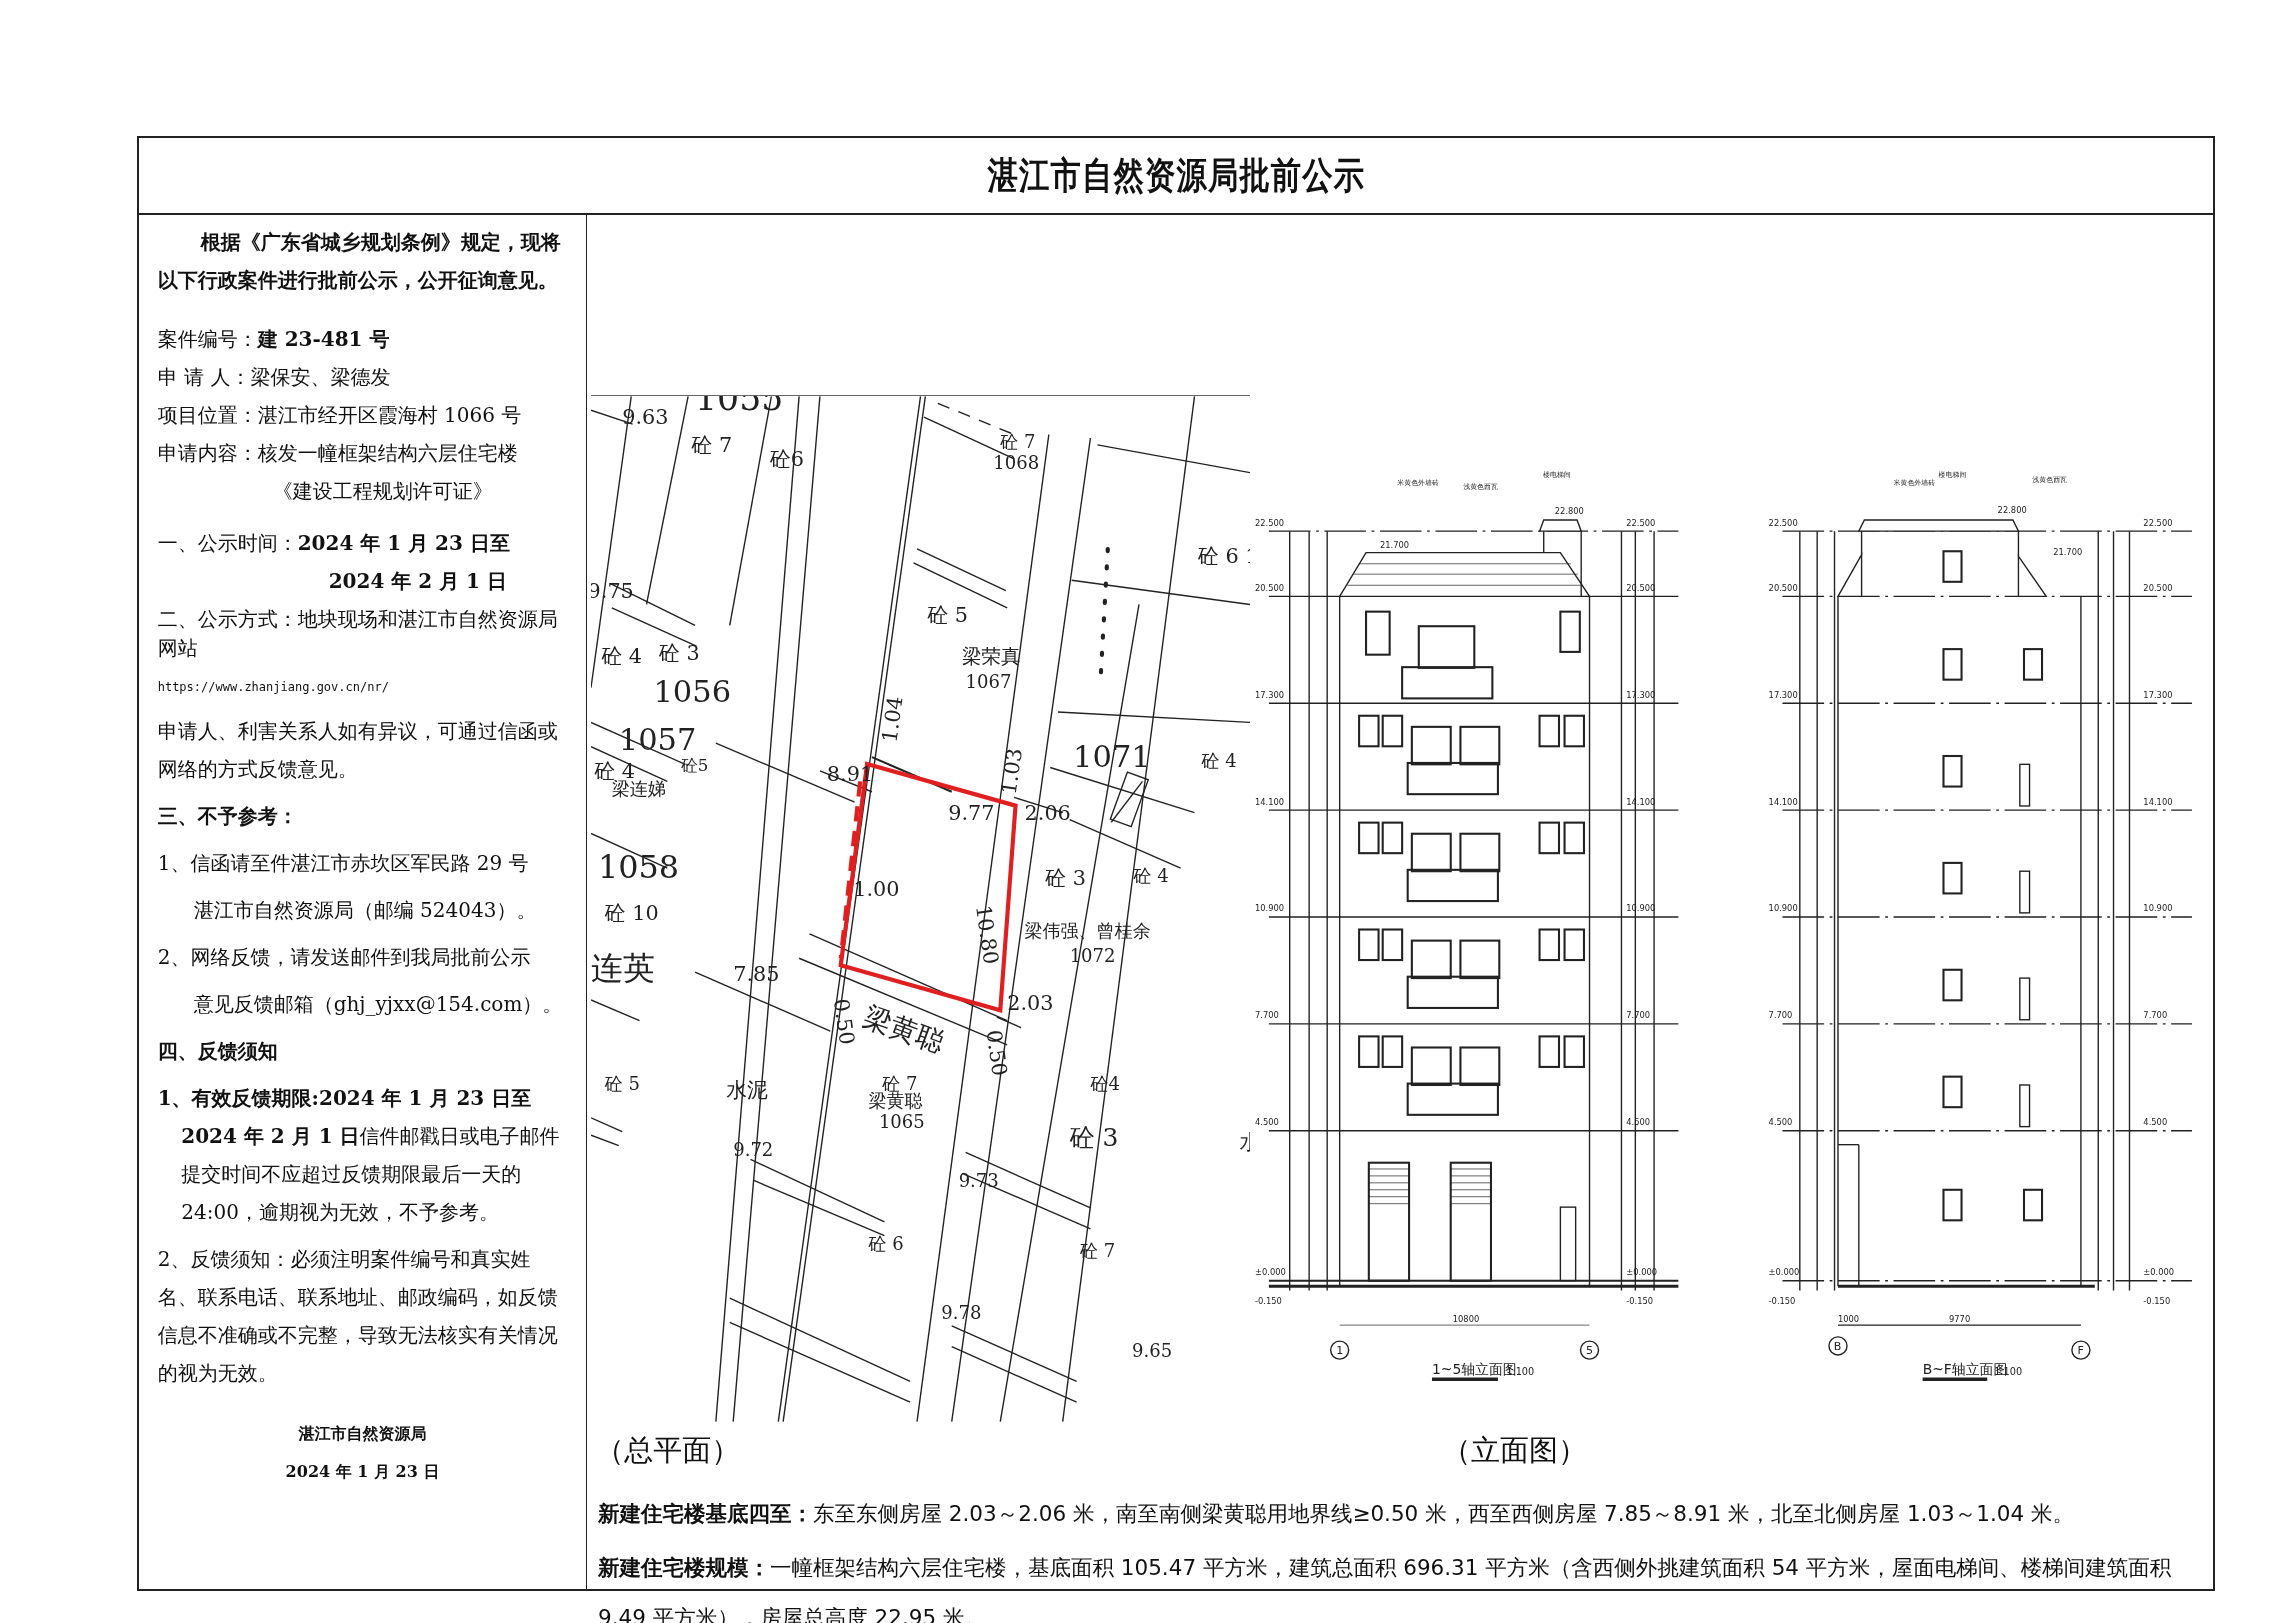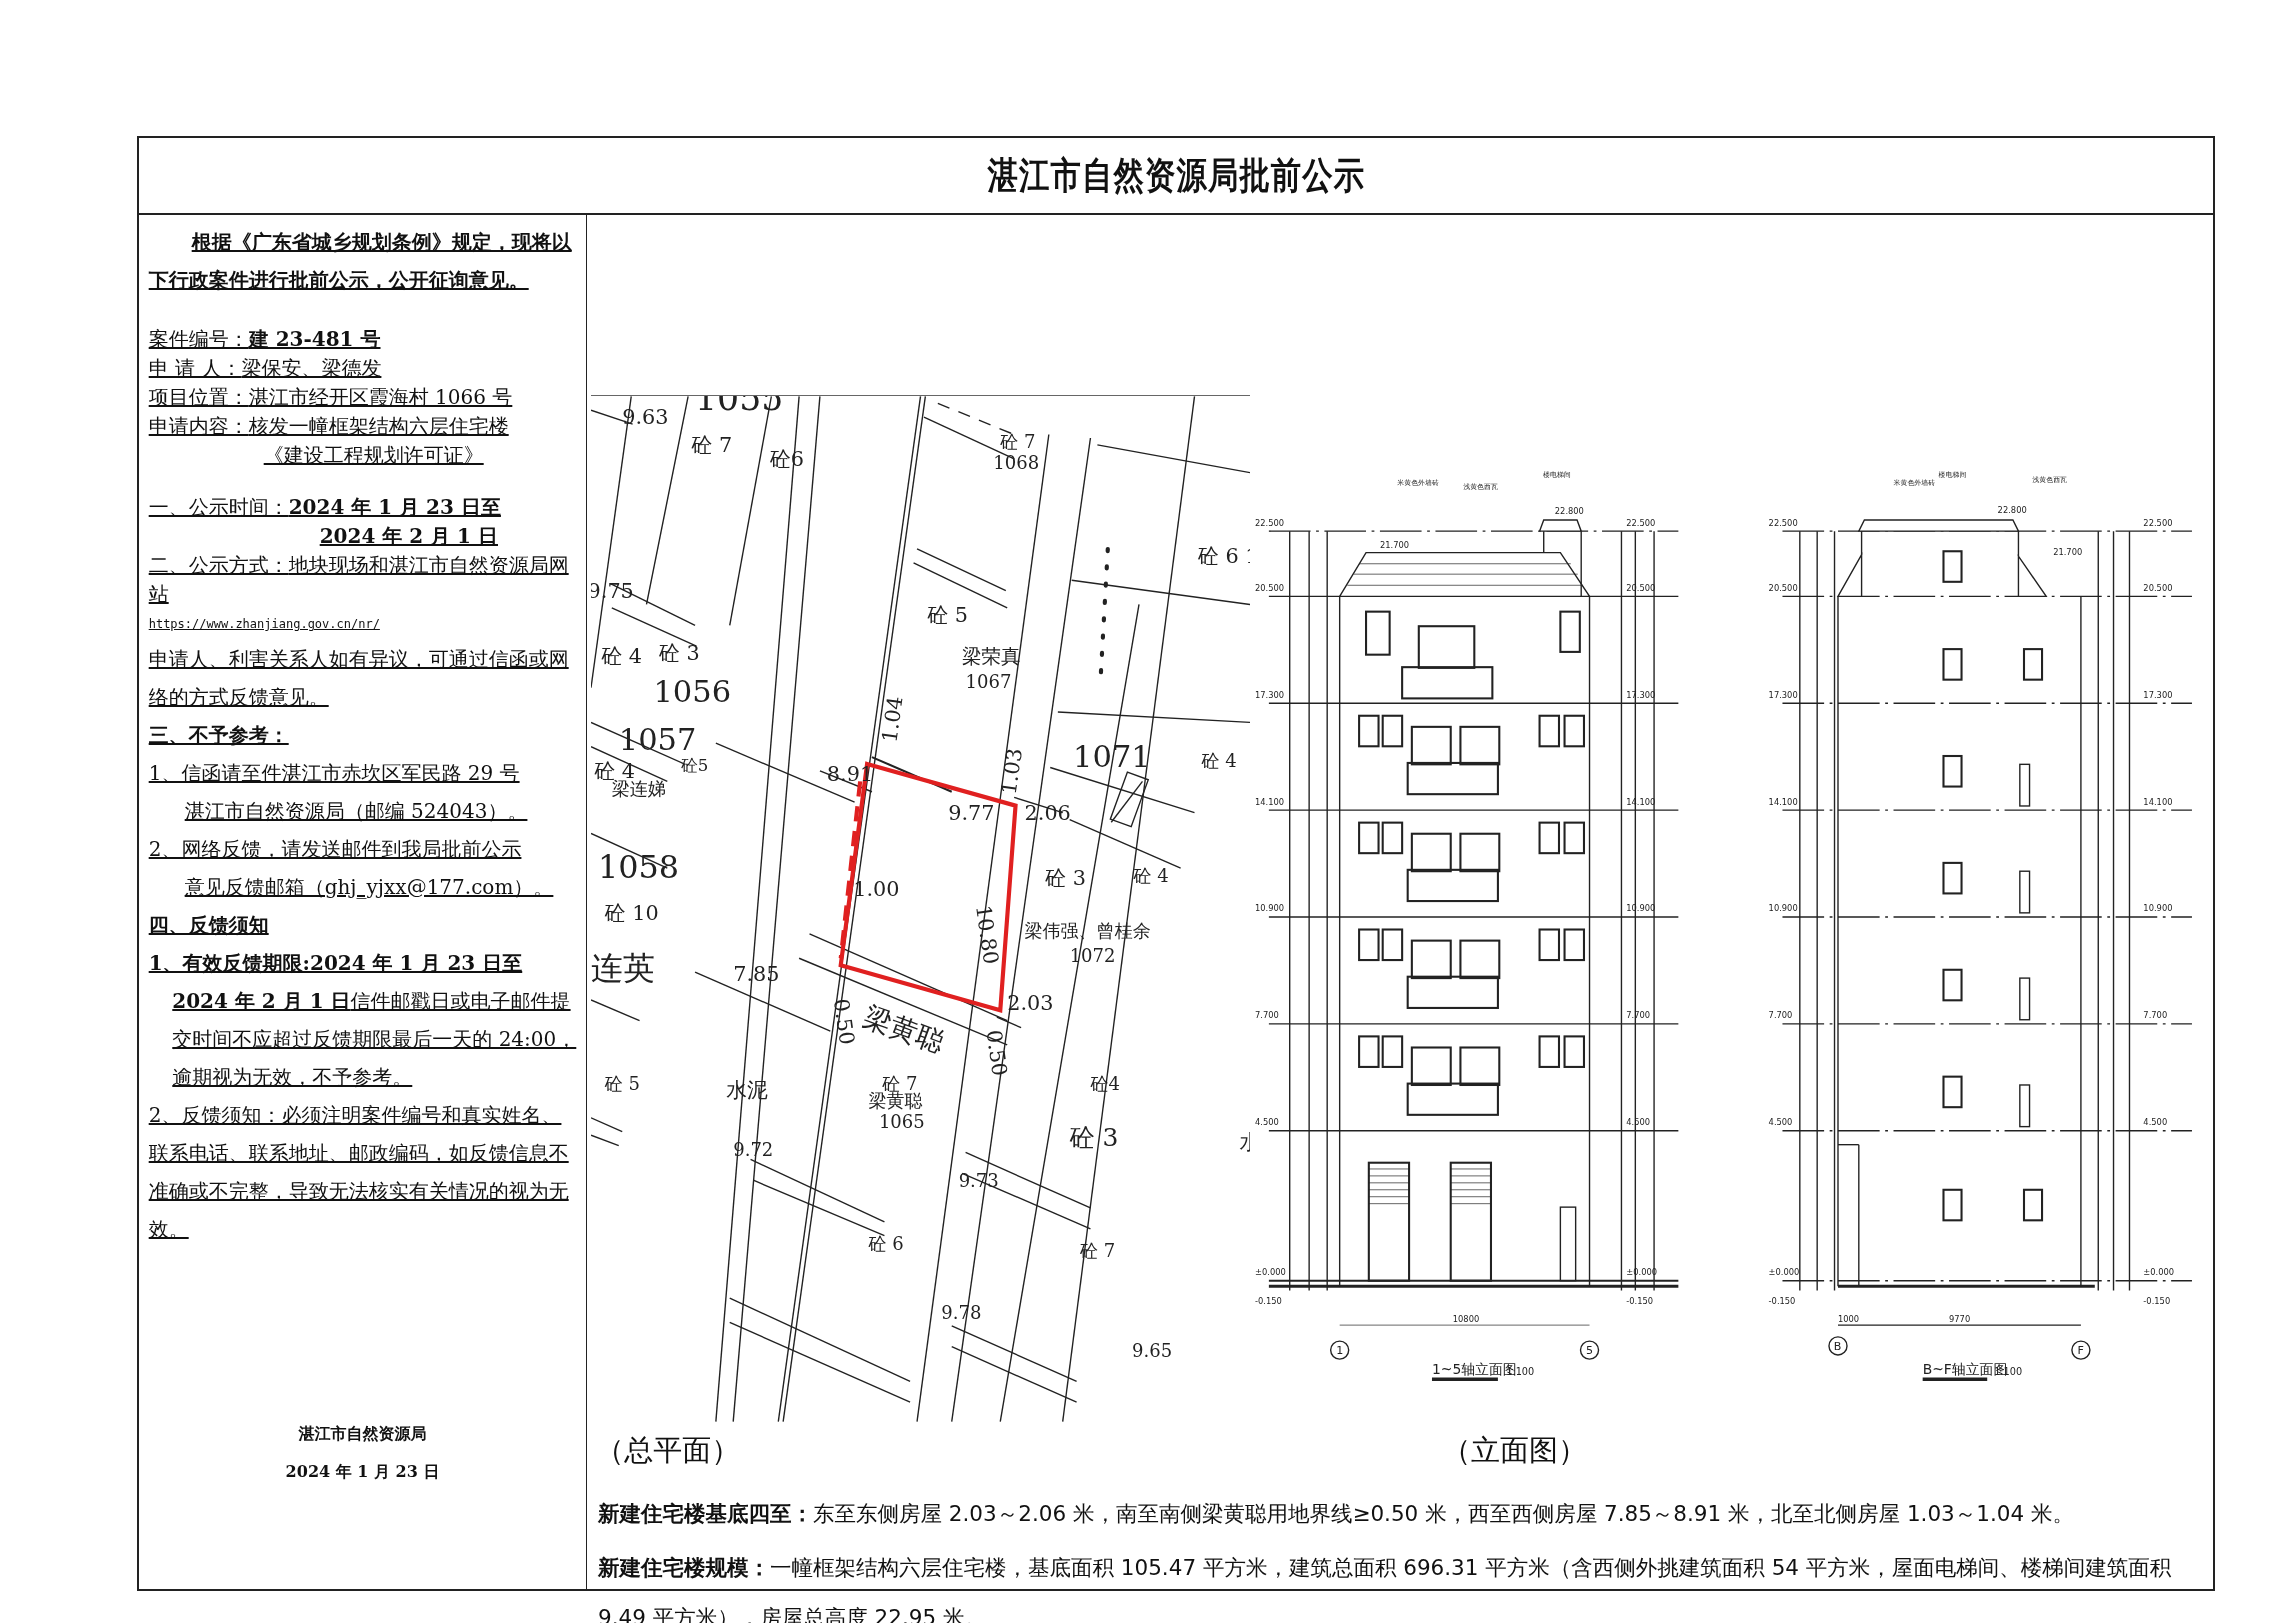--- a/index.html
+++ b/index.html
@@ -8,21 +8,21 @@
   .sheet { position: absolute; left: 137px; top: 136px; width: 2078px; height: 1455px;
            border: 2.1px solid #222; box-sizing: border-box; }
   .title-row { position: absolute; left: 0; top: 0; width: 100%; height: 75px;
                border-bottom: 2.1px solid #222; display: flex; align-items: center; justify-content: center; }
   .title-row h1 { margin: 0; font-family: "DejaVu Sans", "Liberation Sans", sans-serif;
                   font-size: 37px; font-weight: bold; letter-spacing: 1.4px; transform: scaleX(0.82); }
   .left-col { position: absolute; left: 0; top: 75px; width: 448px; bottom: 0;
               border-right: 1.4px solid #222; box-sizing: border-box; padding: 0 8.3px 0 9.7px; }
   .right-col { position: absolute; left: 448px; top: 75px; right: 0; bottom: 0; }
 
-  .lp { font-size: 20px; line-height: 38px; margin: 0; text-decoration: underline; }
+  .lp { font-size: 20px; line-height: 38px; margin: 9px; }
   .lp.b { font-weight: bold; }
   .indent { text-indent: 43px; }
   .case-block { margin-top: 26px; }
   .case-block .lp { line-height: 29px; }
   .sub-indent { padding-left: 115px; }
   .hang { padding-left: 36px; }
   .mono { font-family: "DejaVu Sans Mono", "Liberation Mono", monospace; font-size: 12px; }
   .sign { position: absolute; left: 0; width: 100%; text-align: center; font-weight: bold; font-size: 16px; }
 
   
@@ -65,21 +65,21 @@
     </div>
 
     <p class="lp" style="line-height:29px"><span>二、公示方式：</span><span>地块现场和湛江市自然资源局网站</span></p>
     <p class="lp mono" style="line-height:30.5px">https://www.zhanjiang.gov.cn/nr/</p>
     <p class="lp">申请人、利害关系人如有异议，可通过信函或网络的方式反馈意见。</p>
 
     <p class="lp b">三、不予参考：</p>
     <p class="lp">1、信函请至件湛江市赤坎区军民路 29 号</p>
     <p class="lp hang">湛江市自然资源局（邮编 524043）。</p>
     <p class="lp">2、网络反馈，请发送邮件到我局批前公示</p>
-    <p class="lp hang">意见反馈邮箱（ghj_yjxx@177.com）。</p>
+    <p class="lp hang">意见反馈邮箱（ghj_yjxx@154.com）。</p>
 
     <p class="lp b">四、反馈须知</p>
     <p class="lp" style="padding-left:23.6px;text-indent:-23.6px"><b>1、有效反馈期限:2024 年 1 月 23 日至 2024 年 2 月 1 日</b><span>信件邮戳日或电子邮件提交时间不应超过反馈期限最后一天的 24:00，逾期视为无效，不予参考。</span></p>
     <p class="lp">2、反馈须知：必须注明案件编号和真实姓名、联系电话、联系地址、邮政编码，如反馈信息不准确或不完整，导致无法核实有关情况的视为无效。</p>
 
     <div class="sign" style="top:1211px">湛江市自然资源局</div>
     <div class="sign" style="top:1249px">2024 年 1 月 23 日</div>
   </div>
 
   <div class="right-col">

